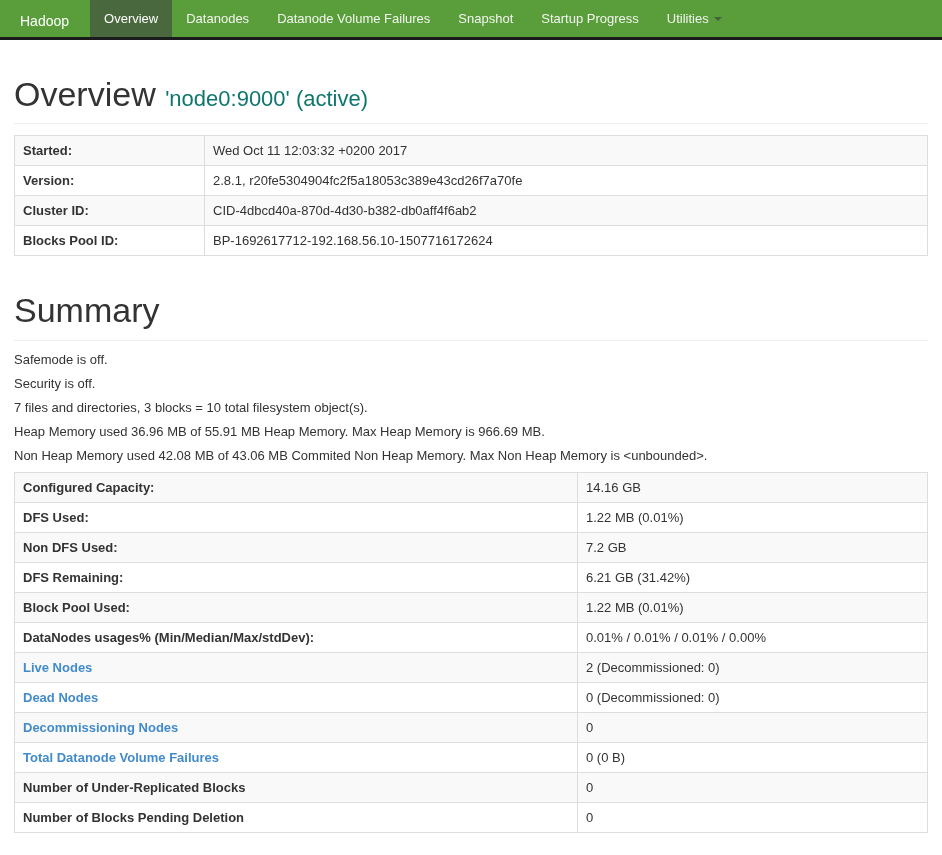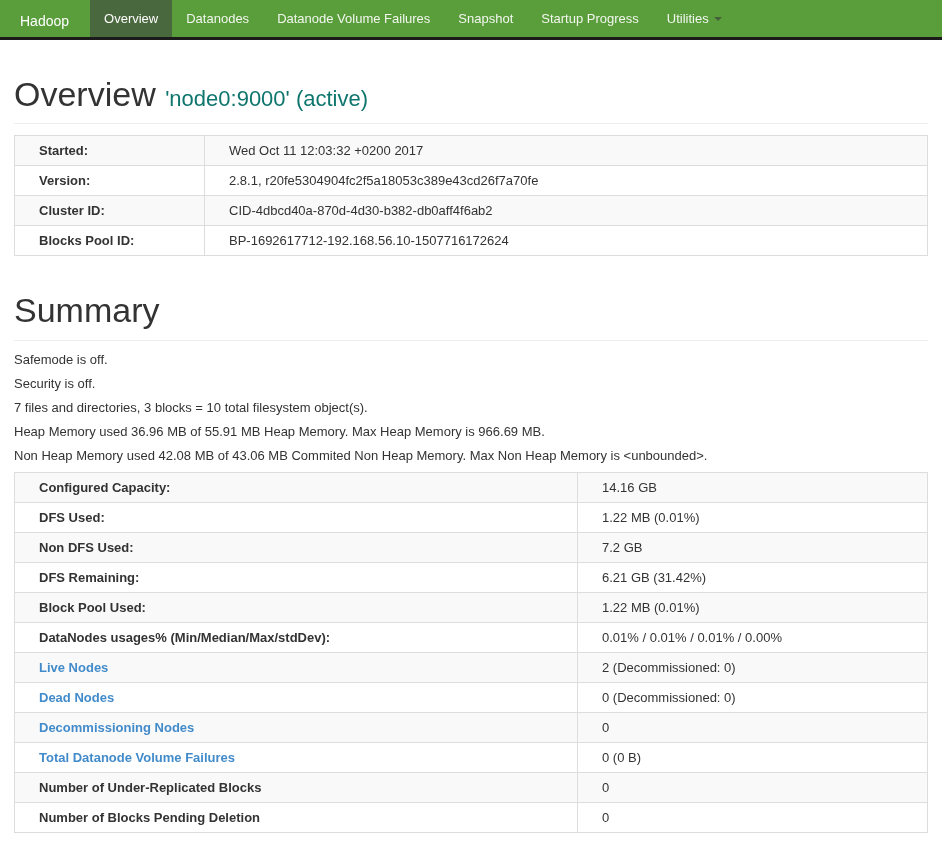--- a/index.html
+++ b/index.html
@@ -45,21 +45,21 @@
   hr{border:none;border-top:1px solid #eee;margin:10px 0 11px 0;}
   p{margin:0 0 9px 0;line-height:15px;}
   .para-block{margin-top:10px;}
   
   table{
     width:100%;border-collapse:collapse;background:#fff;
   }
   table.t2{margin-top:4px;}
   th,td{
     border:1px solid var(--table_border);
-    padding:7px 24px;font-size:13px;line-height:15px;
+    padding:7px 8px;font-size:13px;line-height:15px;
     text-align:left;vertical-align:top;
   }
   th{font-weight:bold;color:#333;}
   tr:nth-child(odd){background:var(--stripe_bg);}
   .t1 col.c1{width:190px;}
   .t2 col.c1{width:563px;}
   a.tbl-link{color:var(--link_color);font-weight:bold;text-decoration:none;}
 </style>
 </head>
 <body>

